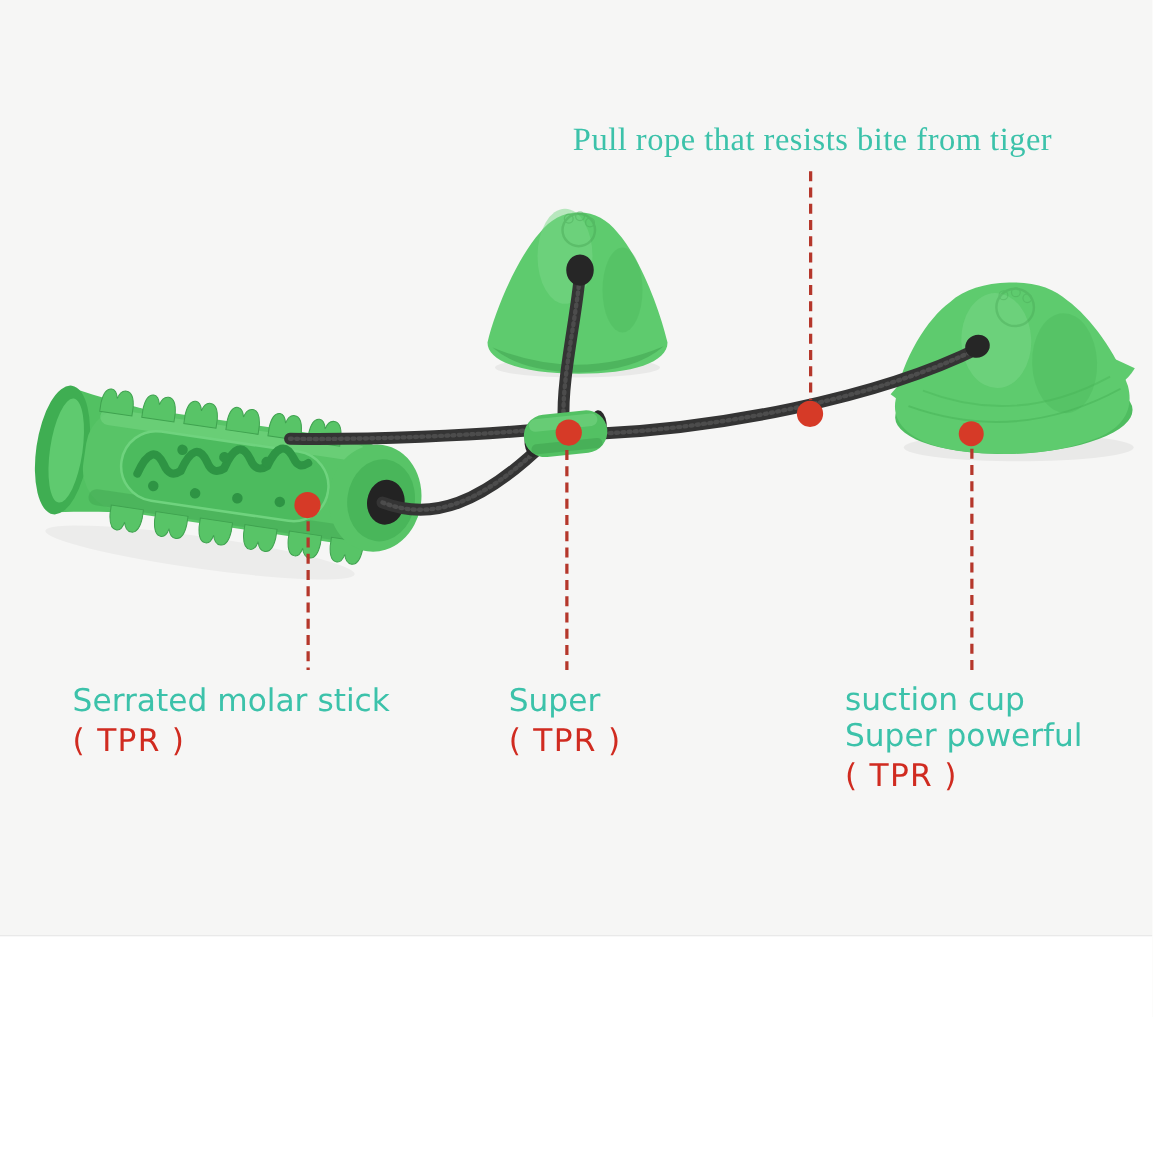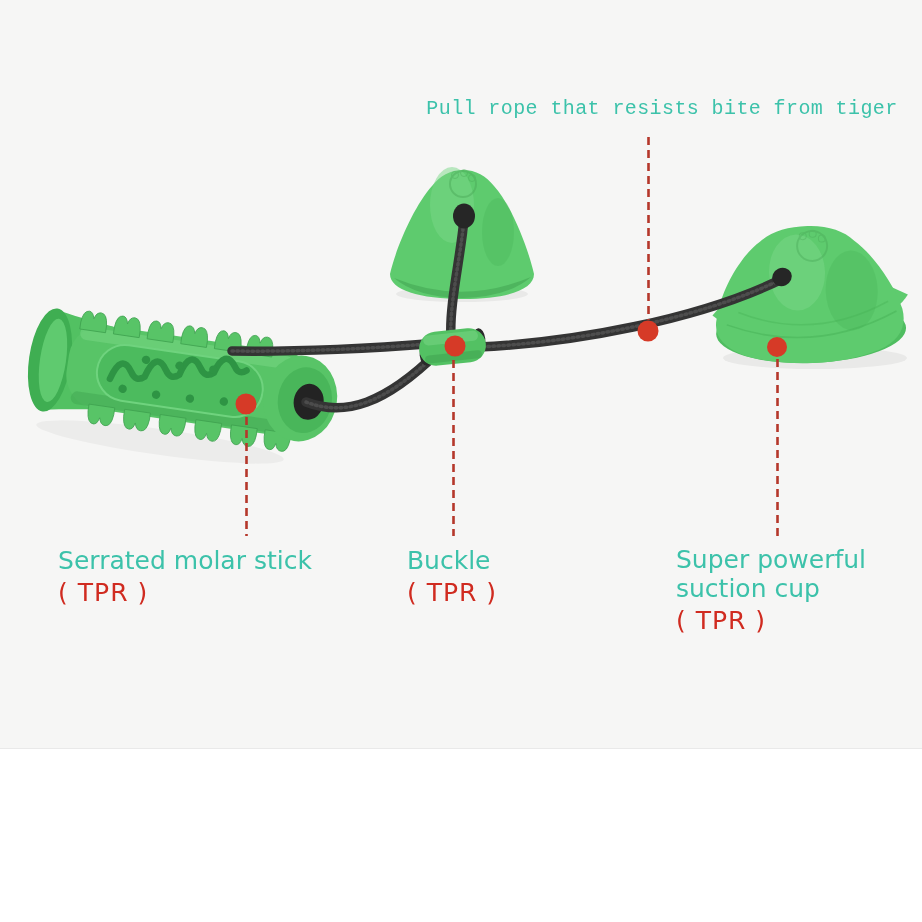--- a/index.html
+++ b/index.html
@@ -13,24 +13,23 @@
     font-family:"Liberation Sans", sans-serif;
   }
   .product-area{
     position:absolute; left:0; top:0; width:922px; height:748px;
     background:var(--bg-top);
     border-bottom:1px solid #e9e9e9;
   }
   .art{ position:absolute; left:0; top:0; }
   .top-callout{
     position:absolute; top:97px; left:650px; transform:translateX(-50%);
-    color:var(--teal); font-size:20px; font-weight:500; letter-spacing:.4px;
+    color:var(--teal); font-size:26px; font-weight:500; letter-spacing:.4px;
     white-space:nowrap;
-    font-family:Liberation Mono, monospace;
-    margin-left:12px;
+    font-family:Liberation Serif, serif;
   }
   .callout-label{
     position:absolute; text-align:left; transform:translateX(-50%);
     font-family:"DejaVu Sans","Liberation Sans",sans-serif;
   }
   .callout-label .t-line{
     color:var(--teal); font-size:25px; font-weight:500; line-height:29px;
     white-space:nowrap;
   }
   .callout-label .material{
@@ -186,24 +185,24 @@
     </svg>
 
     <div class="top-callout">Pull rope that resists bite from tiger</div>
 
     <div class="callout-label label-1">
       <div class="t-line">Serrated molar stick</div>
       <div class="material">( TPR )</div>
     </div>
 
     <div class="callout-label label-2">
-      <div class="t-line">Buckle</div>
+      <div class="t-line">Super</div>
       <div class="material">( TPR )</div>
     </div>
 
     <div class="callout-label label-3">
+      <div class="t-line">suction cup</div>
       <div class="t-line">Super powerful</div>
-      <div class="t-line">suction cup</div>
       <div class="material">( TPR )</div>
     </div>
   </div>
 
 </div>
 
 </body></html>

